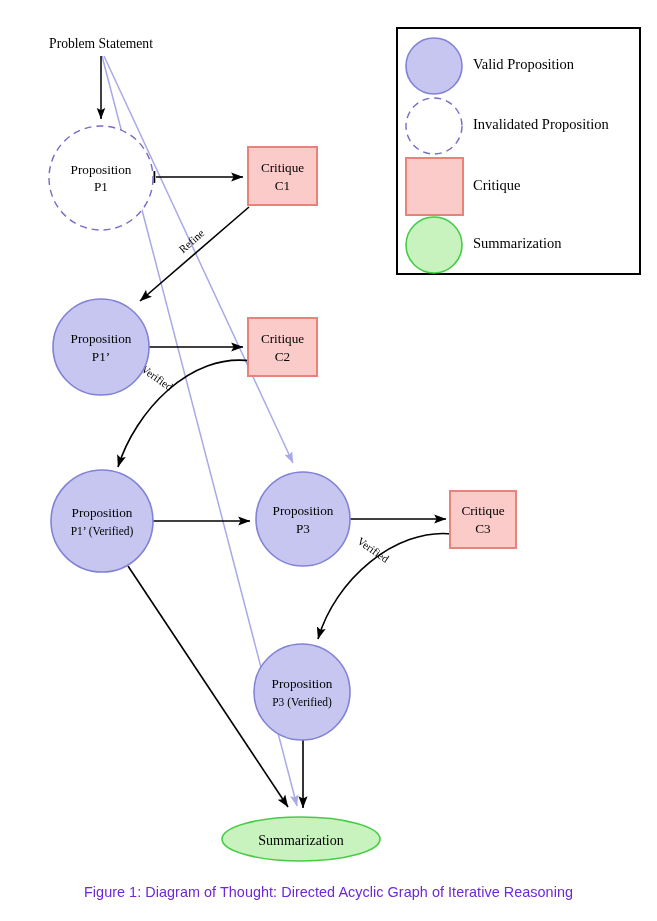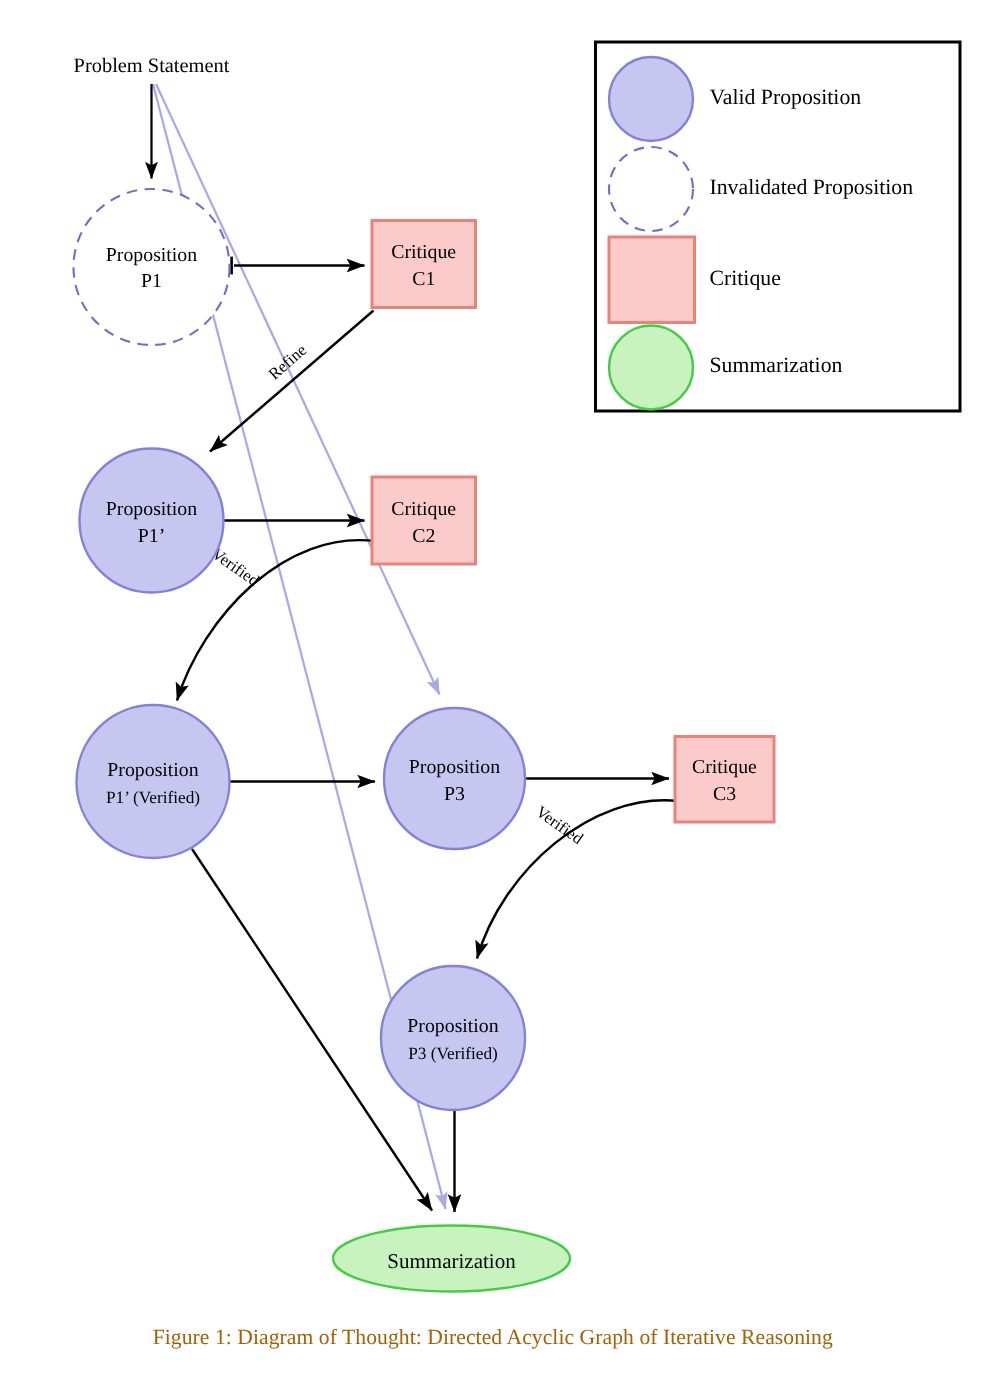--- a/index.html
+++ b/index.html
@@ -48,22 +48,22 @@
     text-anchor: start;
     dominant-baseline: middle;
   }
   .caption {
     position: absolute;
     left: 0;
     top: 884px;
     width: 657px;
     text-align: center;
     font-size: 14.4px;
-    font-family: Liberation Serif, serif;
-    color: #a16207;
+    font-family: Liberation Sans, sans-serif;
+    color: #6d28d9;
     letter-spacing: 0.05px;
   }
 </style>
 </head>
 <body>
 
 <div id="figure-root">
 
   <svg class="diagram" viewBox="0 0 657 921">
     <defs>

